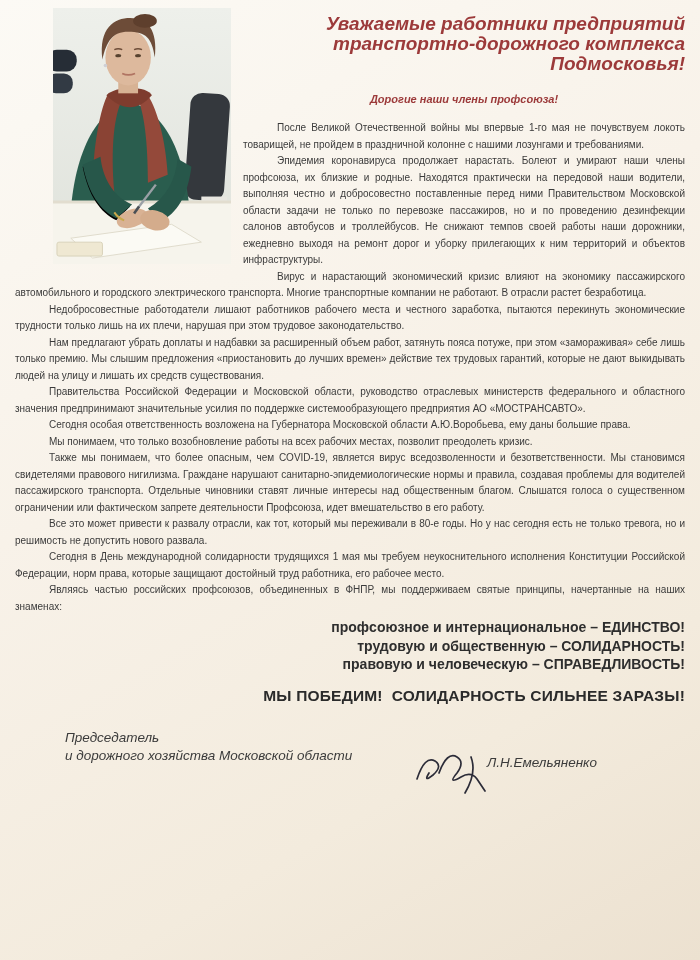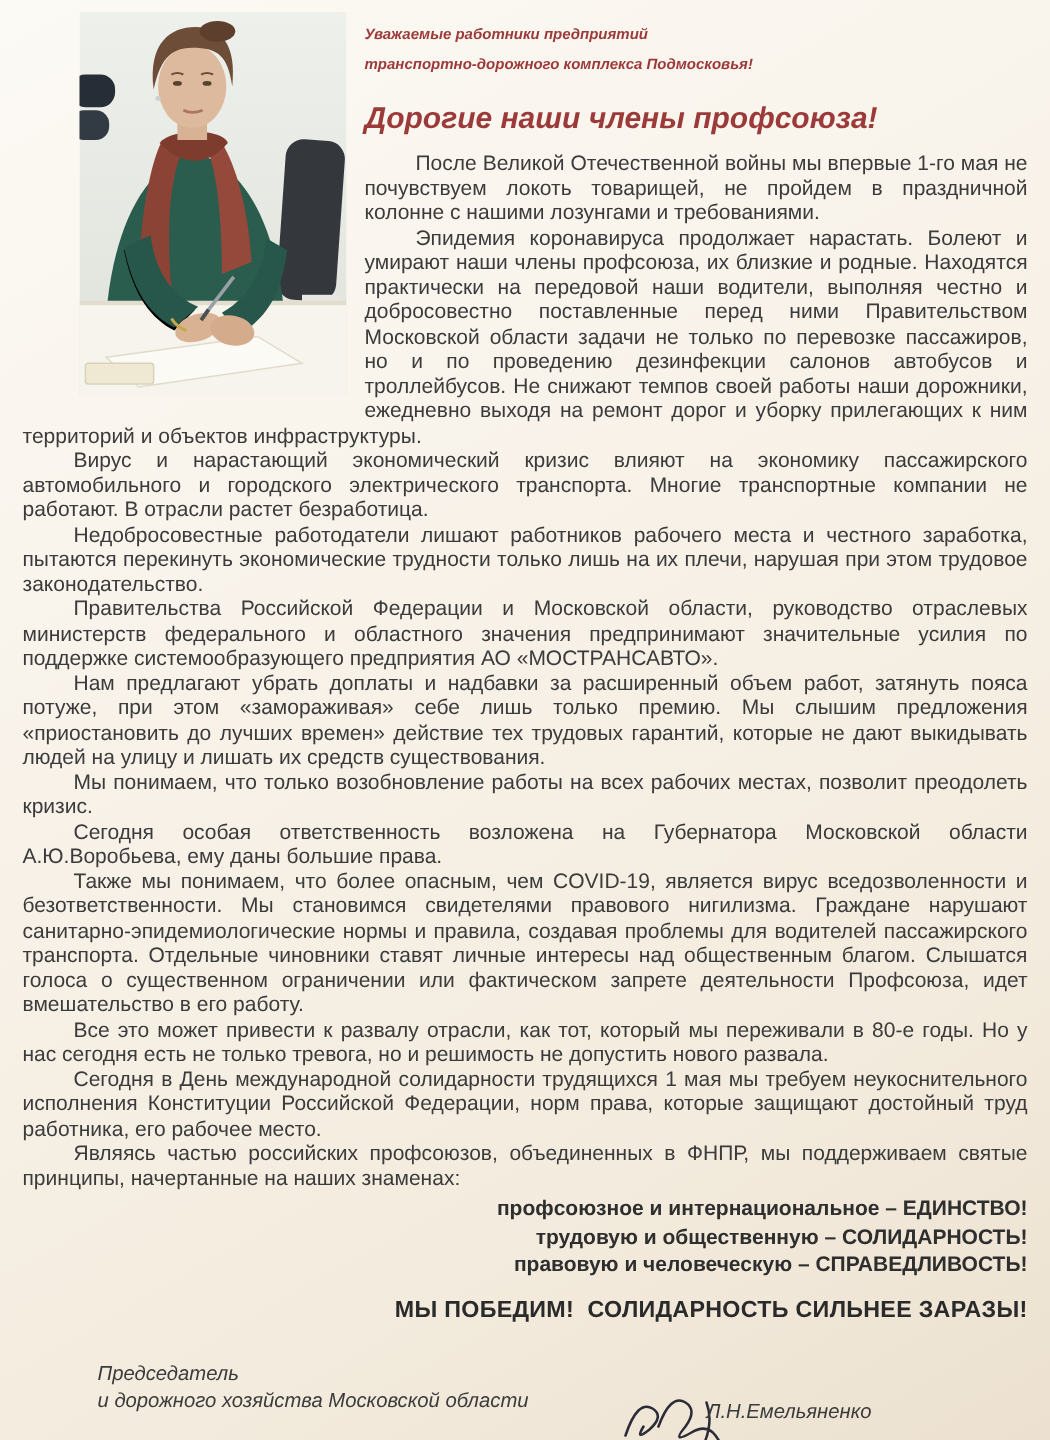--- a/index.html
+++ b/index.html
@@ -9,36 +9,36 @@
     padding:6px 15px 0 15px;overflow:hidden;
     background:linear-gradient(150deg,#fcfaf5 0%,#f8f2e9 40%,#f3ebdd 75%,#ece1d0 100%);
     color:#3b3b3b;
   }
   
   .photo{
     float:left;width:178px;height:256px;
     margin:2px 12px 6px 38px;
   }
   .photo svg{width:100%;height:100%;display:block;}
-  .letter-head{margin:8px 0 0 0;text-align:left;font-weight:bold;font-style:italic;
-    color:#9c3a3a;font-size:10px;line-height:20px;}
-  .greeting{margin:15px 0 0 0;text-align:left;font-weight:bold;font-style:italic;
-    color:#9c3a3a;font-size:20px;line-height:20px;}
-  p.body{margin:0;font-size:14px;line-height:16.5px;text-align:justify;
+  .letter-head{margin:8px 0 0 0;text-align:right;font-weight:bold;font-style:italic;
+    color:#9c3a3a;font-size:19px;line-height:20px;}
+  .greeting{margin:15px 0 0 0;text-align:center;font-weight:bold;font-style:italic;
+    color:#9c3a3a;font-size:11px;line-height:20px;}
+  p.body{margin:0;font-size:10px;line-height:16.5px;text-align:justify;
     text-indent:34px;color:#3b3b3b;}
   p.body.first{margin-top:11px;}
   .slogans{margin-top:3px;}
   .slogans p{margin:0;text-align:right;font-weight:bold;font-size:14px;line-height:18.5px;color:#2e2e2e;}
   .final-slogan{margin:13px 0 0 0;text-align:right;font-weight:bold;font-size:15.5px;
     color:#2a2a2a;white-space:pre-wrap;letter-spacing:.2px;}
   .signature{position:relative;height:105px;margin-top:24px;font-style:italic;font-size:13.5px;}
   .sig-title p{margin:0;line-height:18.5px;}
   .sig-title{position:absolute;left:50px;top:0;}
   .sig-mark{position:absolute;left:398px;top:18px;}
-  .sig-name{position:absolute;left:456px;top:26px;}
+  .sig-name{position:absolute;left:472px;top:26px;}
 </style>
 </head>
 <body>
 
 <div class="page">
 
   <div class="photo">
     <svg viewBox="0 0 180 258" preserveAspectRatio="none">
       <defs>
         <linearGradient id="wall" x1="0" y1="0" x2="0" y2="1">
@@ -94,24 +94,24 @@
   <p class="letter-head">
     <span>Уважаемые работники предприятий</span><br>
     <span>транспортно-дорожного комплекса Подмосковья!</span>
   </p>
   <p class="greeting">Дорогие наши члены профсоюза!</p>
 
   <p class="body first">После Великой Отечественной войны мы впервые 1-го мая не почувствуем локоть товарищей, не пройдем в праздничной колонне с нашими лозунгами и требованиями.</p>
   <p class="body">Эпидемия коронавируса продолжает нарастать. Болеют и умирают наши члены профсоюза, их близкие и родные. Находятся практически на передовой наши водители, выполняя честно и добросовестно поставленные перед ними Правительством Московской области задачи не только по перевозке пассажиров, но и по проведению дезинфекции салонов автобусов и троллейбусов. Не снижают темпов своей работы наши дорожники, ежедневно выходя на ремонт дорог и уборку прилегающих к ним территорий и объектов инфраструктуры.</p>
   <p class="body">Вирус и нарастающий экономический кризис влияют на экономику пассажирского автомобильного и городского электрического транспорта. Многие транспортные компании не работают. В отрасли растет безработица.</p>
   <p class="body">Недобросовестные работодатели лишают работников  рабочего места и честного заработка, пытаются перекинуть экономические трудности только лишь на их плечи, нарушая при этом трудовое законодательство.</p>
+  <p class="body">Нам предлагают убрать доплаты и надбавки за расширенный объем работ, затянуть пояса потуже, при этом «замораживая» себе лишь только премию. Мы слышим предложения «приостановить до лучших времен» действие тех трудовых гарантий, которые не дают выкидывать людей на улицу и лишать их средств существования.</p>
   <p class="body">Правительства Российской Федерации и Московской области, руководство отраслевых министерств федерального и областного значения предпринимают значительные усилия по поддержке системообразующего предприятия АО «МОСТРАНСАВТО».</p>
-  <p class="body">Нам предлагают убрать доплаты и надбавки за расширенный объем работ, затянуть пояса потуже, при этом «замораживая» себе лишь только премию. Мы слышим предложения «приостановить до лучших времен» действие тех трудовых гарантий, которые не дают выкидывать людей на улицу и лишать их средств существования.</p>
+  <p class="body">Сегодня особая ответственность возложена на Губернатора Московской области А.Ю.Воробьева, ему даны большие права.</p>
   <p class="body">Мы понимаем, что только возобновление работы на всех рабочих местах, позволит преодолеть кризис.</p>
-  <p class="body">Сегодня особая ответственность возложена на Губернатора Московской области А.Ю.Воробьева, ему даны большие права.</p>
   <p class="body">Также мы понимаем, что  более опасным, чем COVID-19, является вирус вседозволенности и безответственности. Мы становимся свидетелями правового нигилизма. Граждане нарушают санитарно-эпидемиологические нормы и правила, создавая проблемы для водителей пассажирского транспорта. Отдельные чиновники ставят личные интересы над общественным благом. Слышатся голоса о существенном ограничении или фактическом запрете деятельности Профсоюза, идет вмешательство в его работу.</p>
   <p class="body">Все это может привести к развалу отрасли, как тот, который мы переживали в 80-е годы.  Но у нас сегодня есть не только тревога, но и решимость не допустить нового развала.</p>
   <p class="body">Сегодня в День международной солидарности трудящихся 1 мая мы требуем неукоснительного исполнения Конституции Российской Федерации, норм права, которые защищают достойный труд работника, его рабочее место.</p>
   <p class="body">Являясь частью российских профсоюзов, объединенных в ФНПР, мы поддерживаем святые принципы, начертанные на наших знаменах:</p>
 
   <div class="slogans">
     <p>профсоюзное и интернациональное – ЕДИНСТВО!</p>
     <p>трудовую и общественную – СОЛИДАРНОСТЬ!</p>
     <p>правовую и человеческую – СПРАВЕДЛИВОСТЬ!</p>
   </div>

